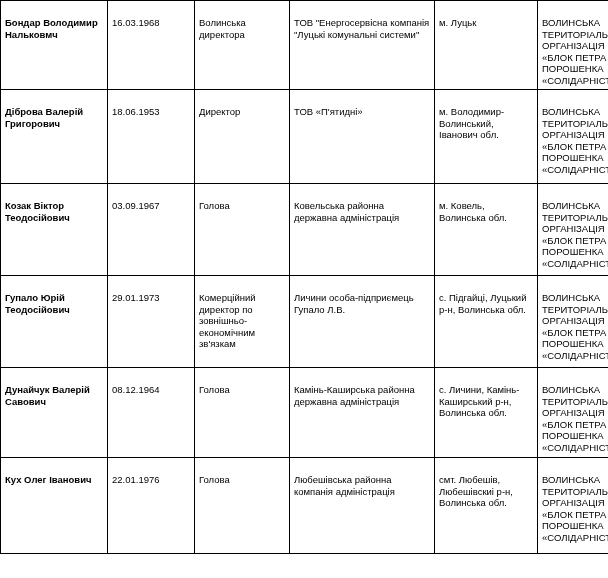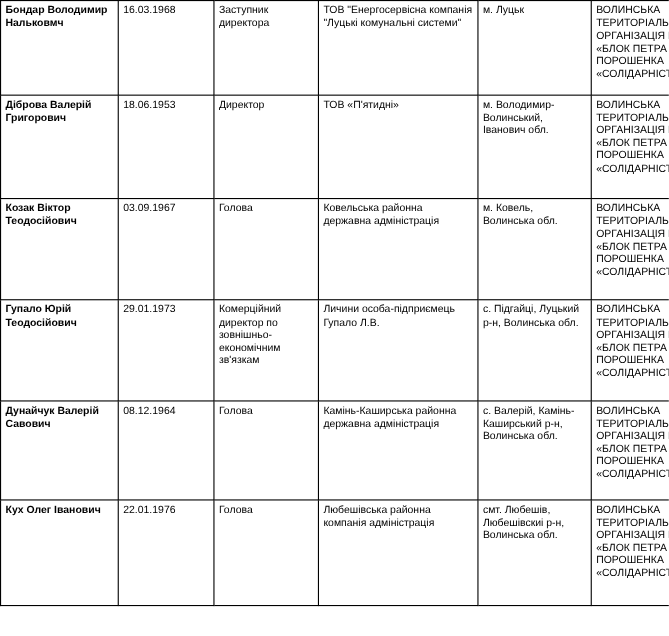--- a/index.html
+++ b/index.html
@@ -16,21 +16,21 @@
   }
   table.candidates {
     border-collapse: collapse;
     table-layout: fixed;
     width: 608px;
     margin: 0;
   }
   table.candidates td {
     border: 1px solid #000000;
     vertical-align: top;
-    padding: 3px 4px 3px 4px;
+    padding: 16px 4px 3px 4px;
     font-size: 9.5px;
     line-height: 11.5px;
     word-wrap: break-word;
     overflow-wrap: break-word;
   }
   td.c-name      { width: 98px;  font-weight: bold; }
   td.c-dob       { width: 78px; }
   td.c-position  { width: 86px; }
   td.c-workplace { width: 136px; }
   td.c-residence { width: 94px; }
@@ -43,21 +43,21 @@
   .row-pad-6 { height: 96px; }
 </style>
 </head>
 <body>
 
 <table class="candidates">
   <tbody>
     <tr class="row-pad-1">
       <td class="c-name">Бондар Володимир Нальковмч</td>
       <td class="c-dob">16.03.1968</td>
-      <td class="c-position">Заступник директора</td>
+      <td class="c-position">Волинська директора</td>
       <td class="c-workplace">ТОВ "Енергосервісна компанія "Луцькі комунальні системи"</td>
       <td class="c-residence">м. Луцьк</td>
       <td class="c-party">ВОЛИНСЬКА ТЕРИТОРІАЛЬНА ОРГАНІЗАЦІЯ ПАРТІЇ «БЛОК ПЕТРА ПОРОШЕНКА «СОЛІДАРНІСТЬ»</td>
     </tr>
     <tr class="row-pad-2">
       <td class="c-name">Діброва Валерій Григорович</td>
       <td class="c-dob">18.06.1953</td>
       <td class="c-position">Директор</td>
       <td class="c-workplace">ТОВ «П'ятидні»</td>
       <td class="c-residence">м. Володимир-Волинський, Іванович обл.</td>
@@ -77,21 +77,21 @@
       <td class="c-position">Комерційний директор по зовнішньо-економічним зв'язкам</td>
       <td class="c-workplace">Личини особа-підприємець Гупало Л.В.</td>
       <td class="c-residence">с. Підгайці, Луцький р-н, Волинська обл.</td>
       <td class="c-party">ВОЛИНСЬКА ТЕРИТОРІАЛЬНА ОРГАНІЗАЦІЯ ПАРТІЇ «БЛОК ПЕТРА ПОРОШЕНКА «СОЛІДАРНІСТЬ»</td>
     </tr>
     <tr class="row-pad-5">
       <td class="c-name">Дунайчук Валерій Савович</td>
       <td class="c-dob">08.12.1964</td>
       <td class="c-position">Голова</td>
       <td class="c-workplace">Камінь-Каширська районна державна адміністрація</td>
-      <td class="c-residence">с. Валерій, Камінь-Каширський р-н, Волинська обл.</td>
+      <td class="c-residence">с. Личини, Камінь-Каширський р-н, Волинська обл.</td>
       <td class="c-party">ВОЛИНСЬКА ТЕРИТОРІАЛЬНА ОРГАНІЗАЦІЯ ПАРТІЇ «БЛОК ПЕТРА ПОРОШЕНКА «СОЛІДАРНІСТЬ»</td>
     </tr>
     <tr class="row-pad-6">
       <td class="c-name">Кух Олег Іванович</td>
       <td class="c-dob">22.01.1976</td>
       <td class="c-position">Голова</td>
       <td class="c-workplace">Любешівська районна компанія адміністрація</td>
       <td class="c-residence">смт. Любешів, Любешівскиі р-н, Волинська обл.</td>
       <td class="c-party">ВОЛИНСЬКА ТЕРИТОРІАЛЬНА ОРГАНІЗАЦІЯ ПАРТІЇ «БЛОК ПЕТРА ПОРОШЕНКА «СОЛІДАРНІСТЬ»</td>
     </tr>

